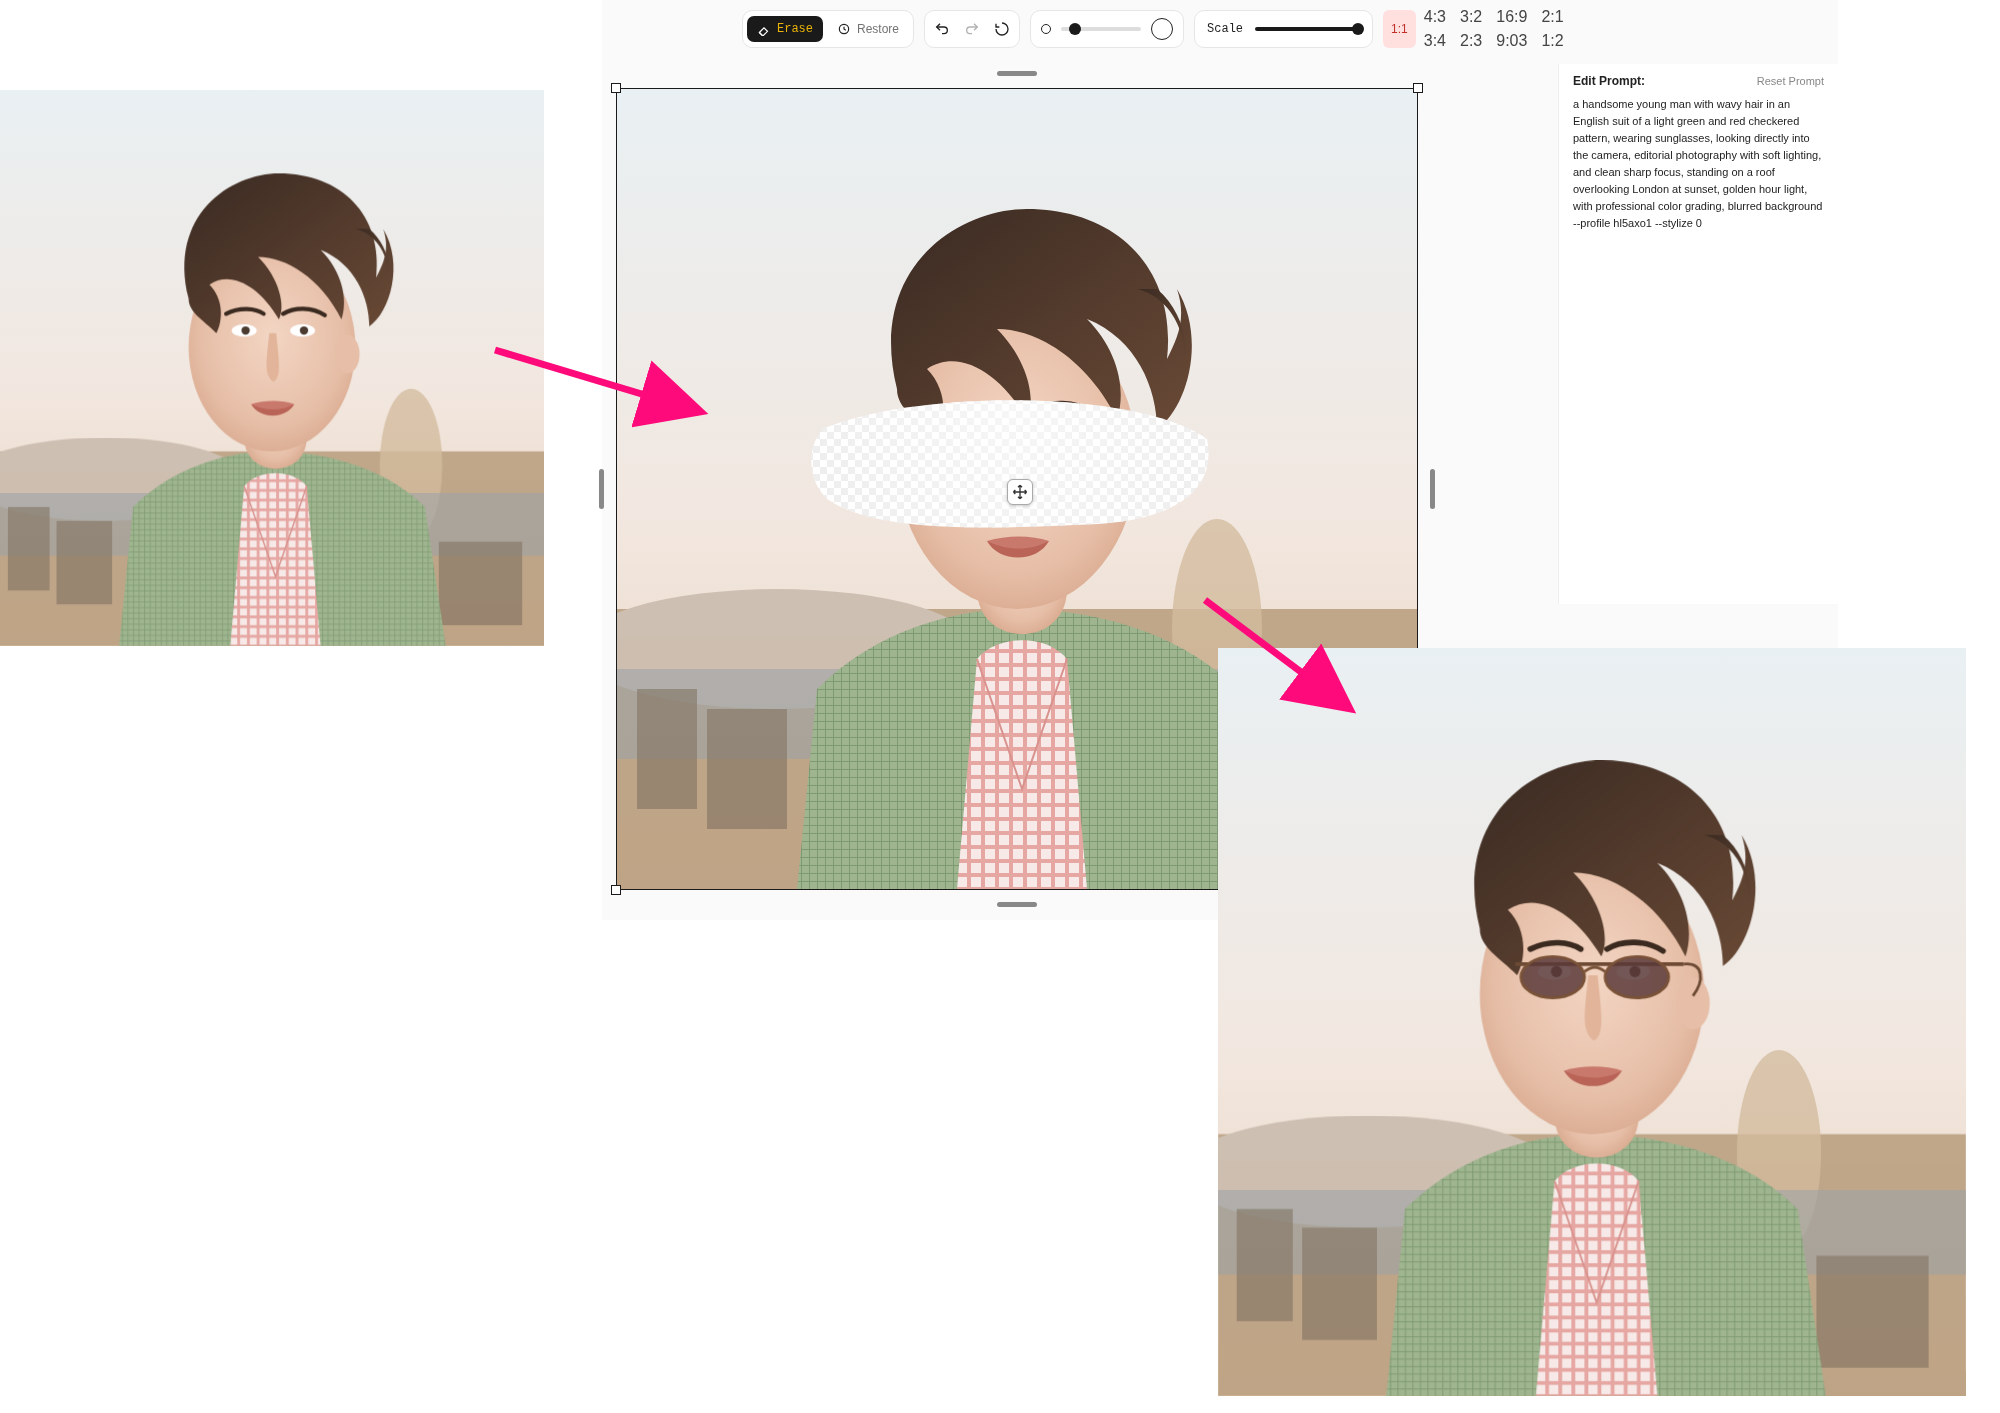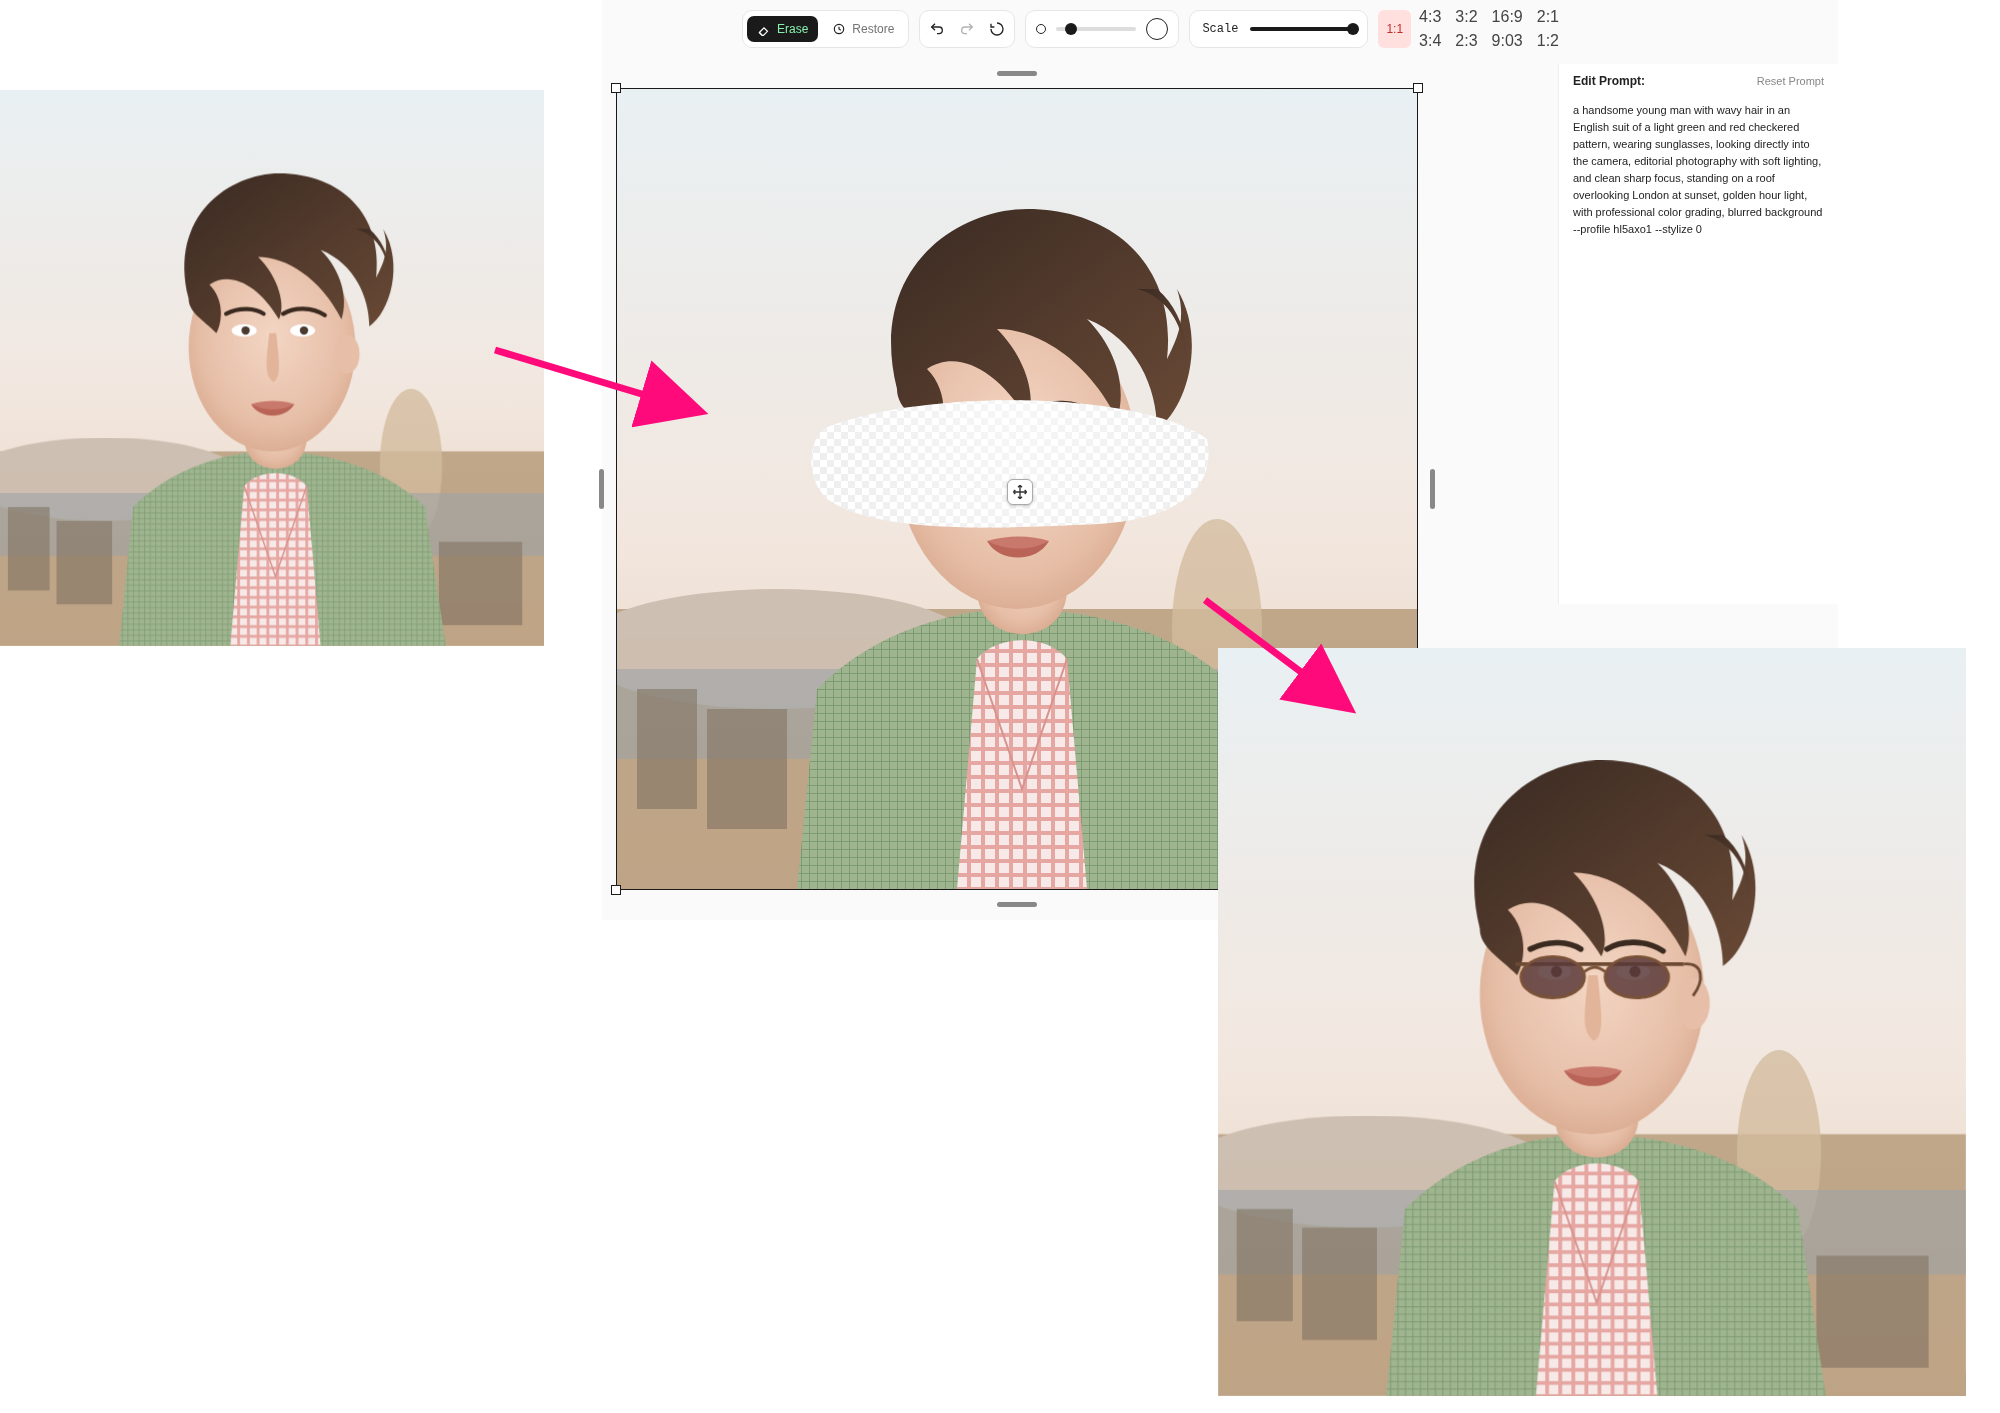--- a/index.html
+++ b/index.html
@@ -47,21 +47,22 @@
     align-items: center;
     gap: 6px;
     padding: 6px 10px;
     border-radius: 7px;
     font-size: 12px;
     cursor: pointer;
     color: #737373;
   }
   .tool-btn.dark {
     background: #1a1a1a;
-    color: #86efac;
+    color: #eab308;
+    font-family: Liberation Mono, monospace;
   }
   .tool-btn .ico {
     width: 14px; height: 14px; display: inline-block;
   }
   .hist-btn {
     width: 26px; height: 26px;
     display:flex; align-items:center; justify-content:center;
     border-radius:6px;
     cursor:pointer;
   }
@@ -168,21 +169,21 @@
     position:absolute;
     right:0; top:64px;
     width:280px;
     padding:10px 14px;
     border-left:1px solid #eee;
     background:#fff;
     height:540px;
   }
   .side-head {
     display:flex; justify-content:space-between; align-items:center;
-    margin-bottom:14px;
+    margin-bottom:8px;
     text-align:center;
   }
   .side-title { font-size:12px; font-weight:600; color:#222;}
   .side-reset { font-size:11px; color:#888; cursor:pointer;}
   .prompt-text {
     font-size:11px; line-height:1.55; color:#222;
     white-space:normal;
   }
 
   

